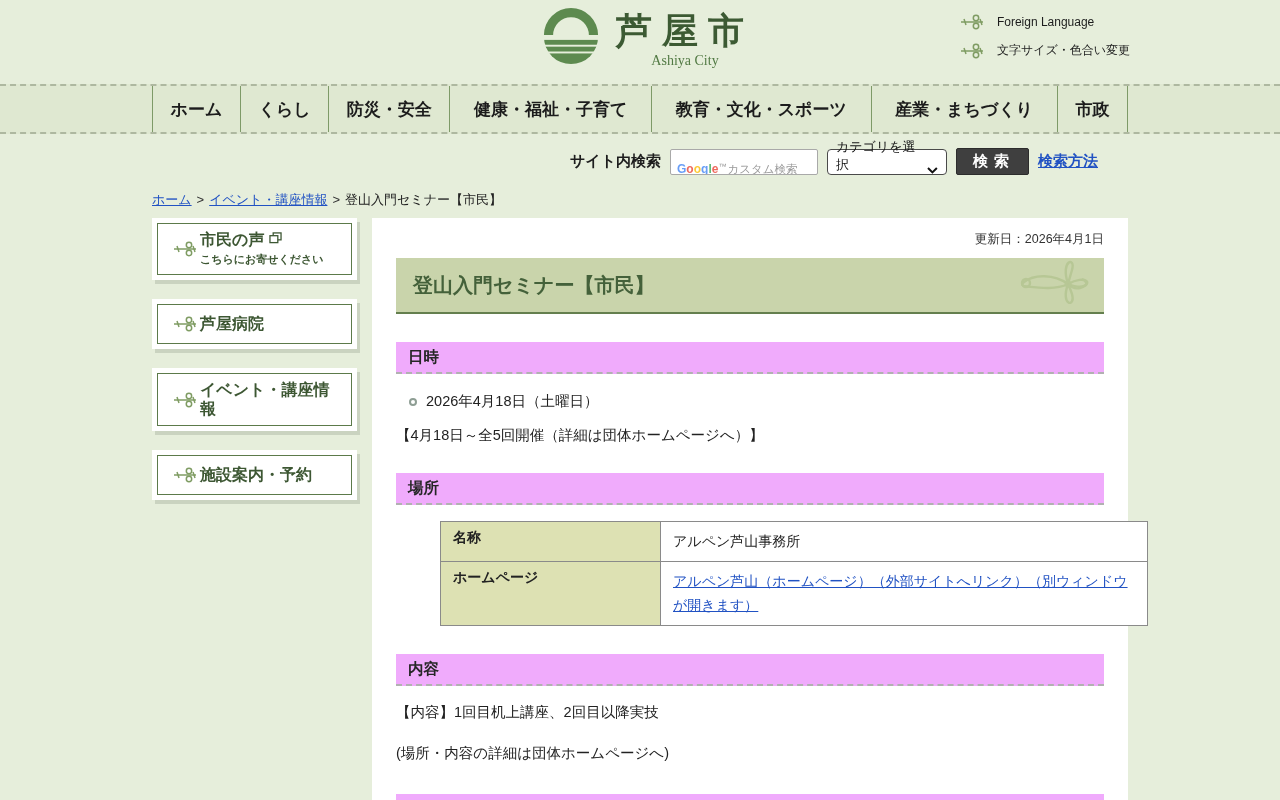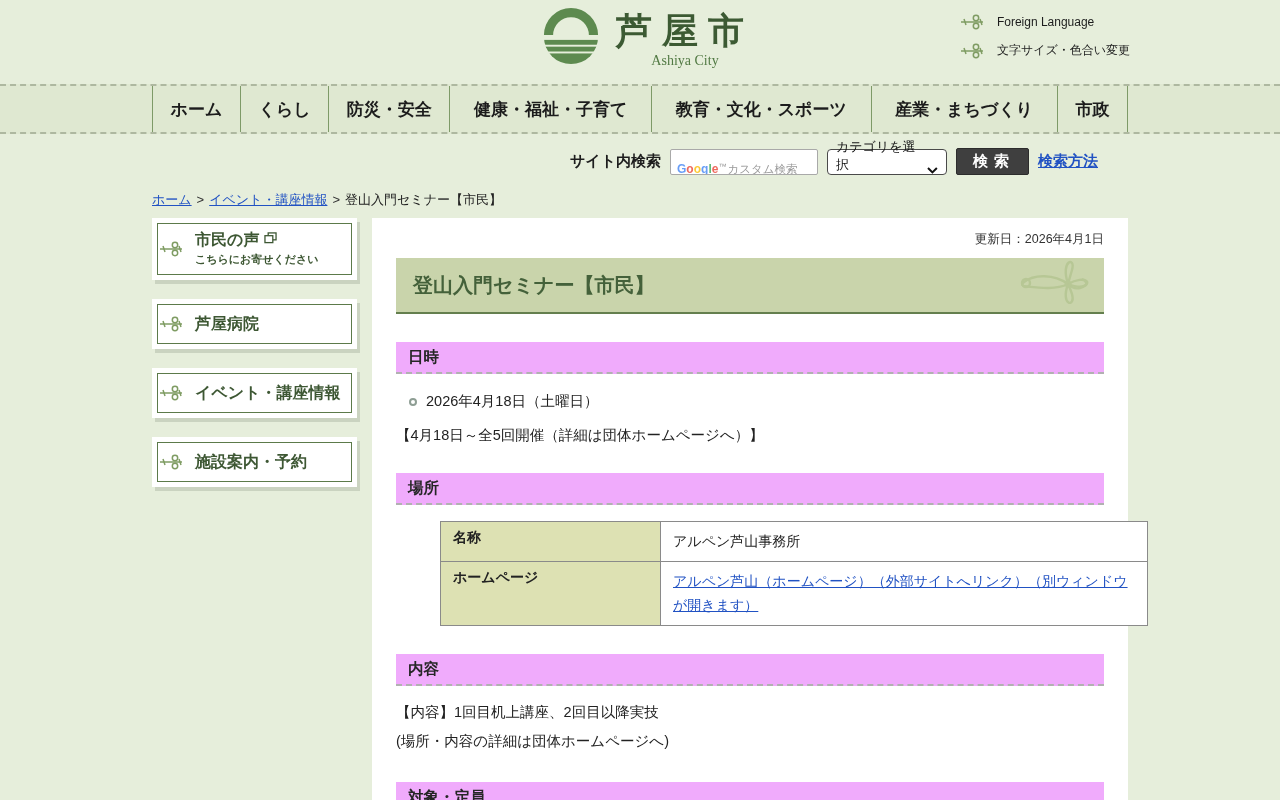--- a/index.html
+++ b/index.html
@@ -43,35 +43,35 @@
   a, .link { color:#2152c3; text-decoration:underline; cursor:pointer; }
   .search-help { font-size:15px; font-weight:bold; }
   
   .breadcrumb { width:976px; margin:9px auto 0; font-size:13px; color:#222; }
   .breadcrumb .sep { margin:0 5px; color:#333; text-decoration:none; }
   
   .content-row { width:976px; margin:9px auto 0; display:flex; align-items:flex-start; }
   
   .sidebar { width:205px; margin-right:15px; }
   .side-btn { background:#fff; padding:5px; box-shadow:3px 4px 0 rgba(120,130,110,.25); margin-bottom:19px; cursor:pointer; }
-  .side-btn-inner { border:1px solid #5c7a4a; min-height:40px; display:flex; align-items:center; gap:9px; padding:7px 6px 7px 2px; }
+  .side-btn-inner { border:1px solid #5c7a4a; min-height:40px; display:flex; align-items:center; padding:7px 6px 7px 16px; }
   .side-btn-label { font-size:16px; font-weight:bold; color:#3d5733; line-height:1.15; }
   .side-btn-sub { font-size:11px; font-weight:bold; color:#3d5733; margin-top:3px; }
   
   .main-panel { background:#fff; width:756px; min-height:593px; padding:13px 24px 30px; }
   .updated { text-align:right; font-size:12.5px; color:#333; }
   .page-title-bar { margin-top:10px; height:56px; background:#c9d4ab; border-bottom:2px solid #647f4e; position:relative; overflow:hidden; display:flex; align-items:center; padding-left:17px; }
   .page-title { font-size:20px; font-weight:bold; color:#44613a; }
   .flourish { position:absolute; right:4px; top:-14px; }
   .section-bar { margin-top:28px; background:#f0abfc; border-bottom:2px dashed #b1b1b1; padding:5px 12px 4px; font-size:15.5px; font-weight:bold; color:#262626; }
   .bullet-line { margin:18px 0 0 13px; font-size:14.5px; display:flex; align-items:center; }
   .ring { width:8px; height:8px; border:2px solid #8e9e94; border-radius:50%; display:inline-block; margin-right:9px; flex:0 0 auto; }
   .note-line { margin-top:15px; font-size:14.5px; }
   .body-line { margin-top:14px; font-size:14.5px; line-height:1.75; }
-  .body-line.tight { margin-top:4px; }
+  .body-line.tight { margin-top:16px; }
   
   .info-table { margin-top:16px; width:100%; border-collapse:collapse; border:1px solid #6f6f6f;margin-left:44px; }
   .info-table th { width:220px; background:#dde1b3; border:1px solid #8a8a8a; text-align:left; font-size:14px; font-weight:bold; color:#222; padding:7px 12px; vertical-align:top; }
   .info-table td { border:1px solid #8a8a8a; font-size:14px; padding:7px 12px; line-height:1.75; background:#fff; }
 </style>
 </head>
 <body>
 
 <header class="site-header">
   <div class="logo-wrap">

